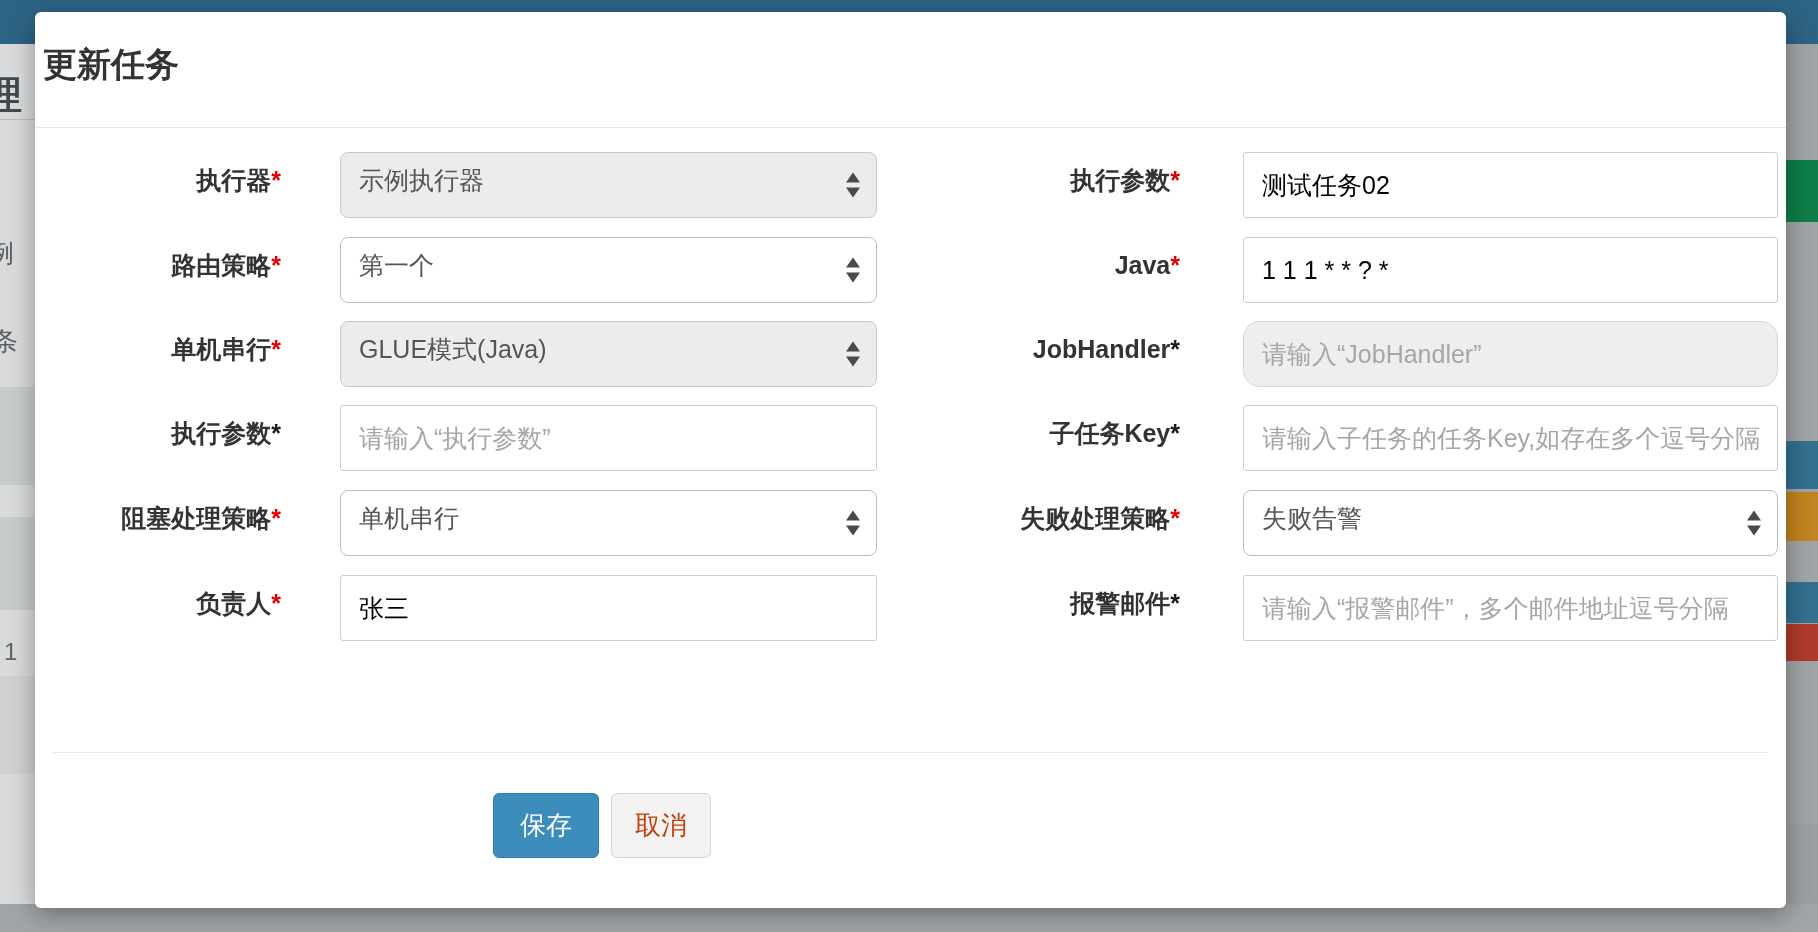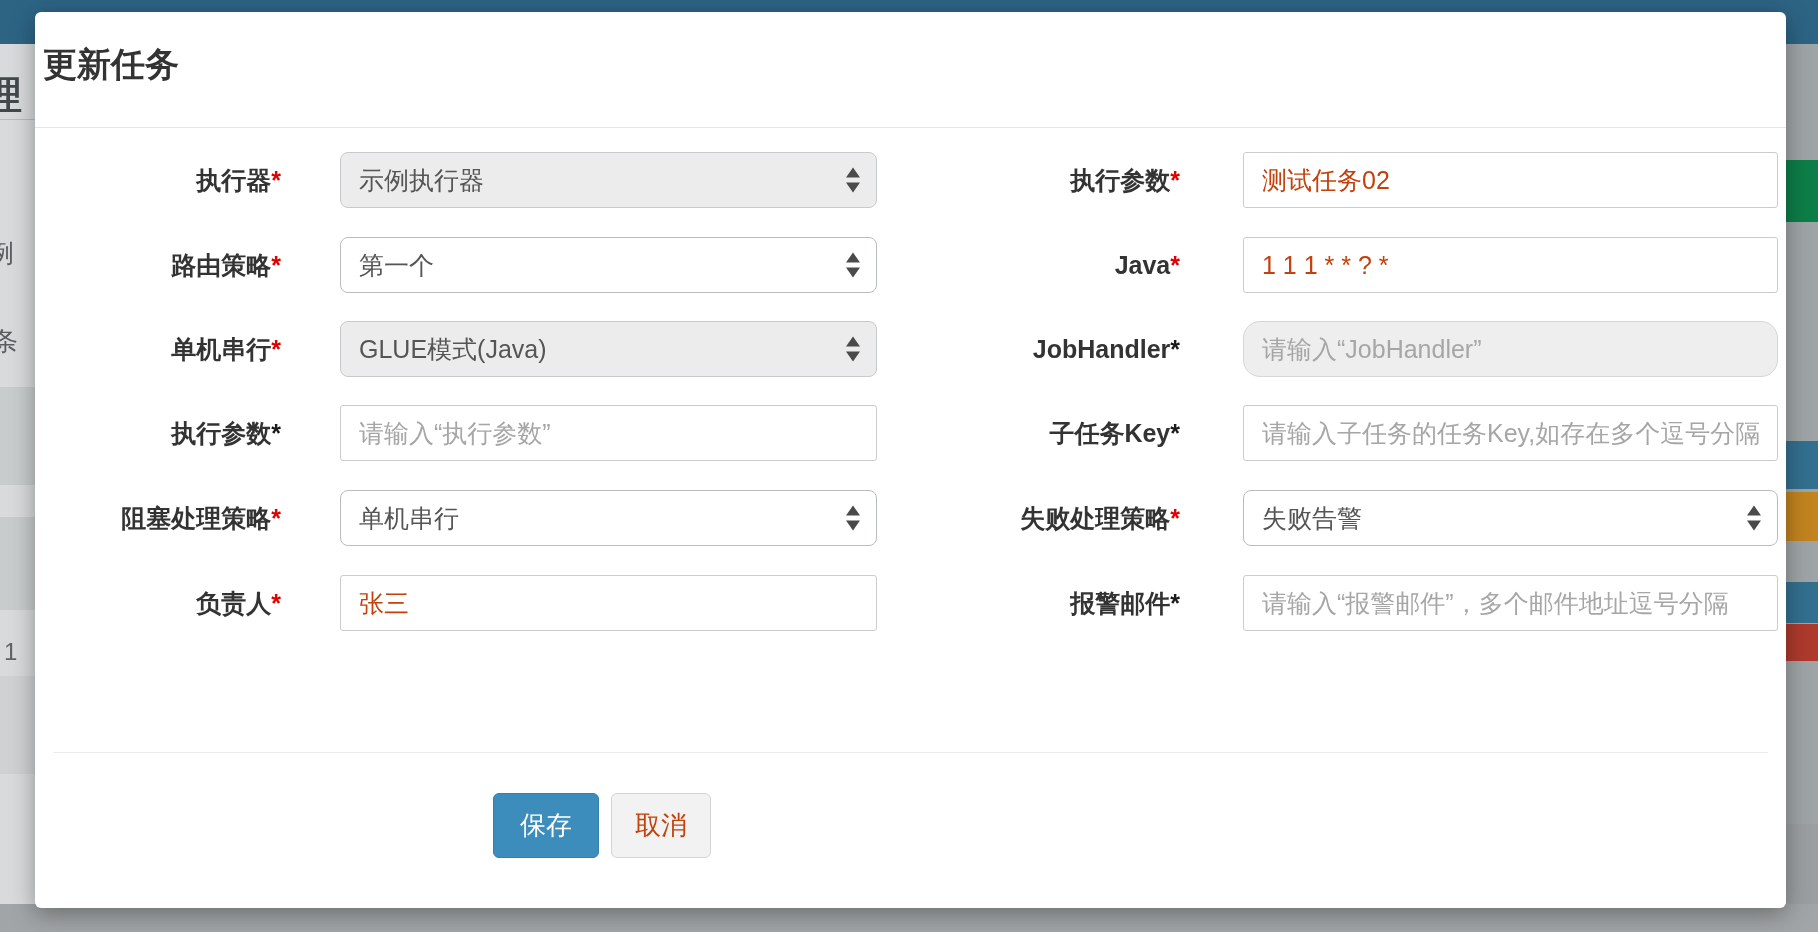--- a/index.html
+++ b/index.html
@@ -58,36 +58,36 @@
   .flabel .mark { font-weight:bold; }
   .mark.red  { color:#e00000; }
   .mark.dark { color:#1a1a1a; }
 
   .lab-L { left:0px;   width:246px; }
   .ctl-L { left:305px; width:537px; }
   .lab-R { left:905px; width:240px; }
   .ctl-R { left:1208px; width:535px; }
 
   .control {
-    position:absolute; top:0; height:56px;
+    position:absolute; top:0; height:66px;
     font-size:25px; line-height:54px; color:#555555;
     padding:0 40px 0 18px; white-space:nowrap; overflow:hidden;
   }
   .select {
     background:#ffffff; border:1px solid #b9bdc1; border-radius:8px;
   }
   .select.disabled { background:#ececec; border-color:#c6cacd; }
   .textinput {
     background:#ffffff; border:1px solid #cccccc; border-radius:3px;
     padding-right:14px;
   }
   .textinput.disabled { background:#eeeeee; border-color:#d6d6d6;border-radius:17px; }
   .control input {
     width:100%; height:100%; border:0; outline:none; background:transparent;
-    font-family:inherit; font-size:25px; color:#c2410c; padding:0;
+    font-family:inherit; font-size:25px; color:#000000; padding:0;
   }
   .control input::placeholder { color:#a6a6a6; opacity:1; }
 
   .arrows {
     position:absolute; right:16px; top:50%; transform:translateY(-50%);
     display:flex; flex-direction:column; align-items:center; gap:5px;
   }
   .arrows .tri-up {
     width:0; height:0;
     border-left:7px solid transparent; border-right:7px solid transparent;

